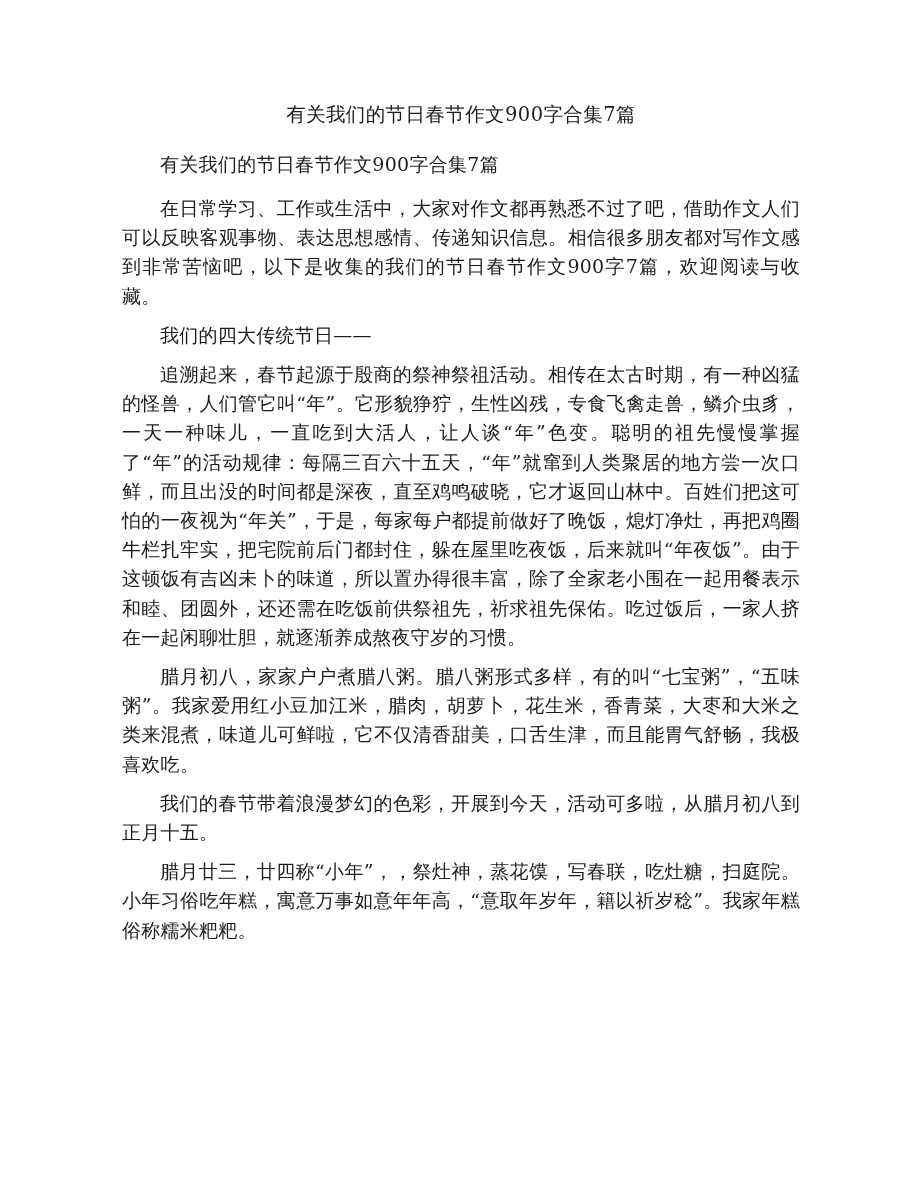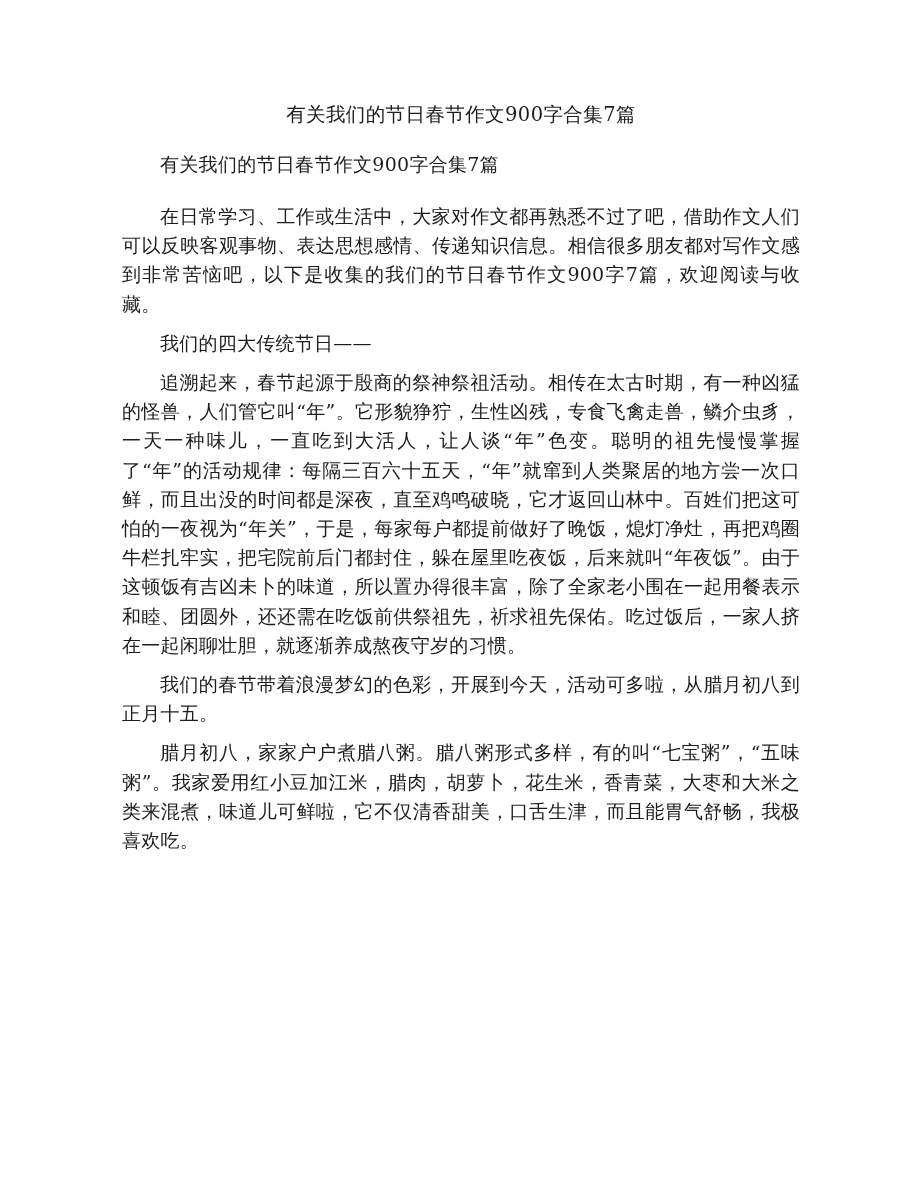--- a/index.html
+++ b/index.html
@@ -58,21 +58,21 @@
     line-height: 29.2px;
     letter-spacing: 0.25px;
     margin: 0;
     text-indent: 2em;
     text-align: justify;
     text-justify: inter-character;
     color: #1c1c1c;
     white-space: pre-wrap;
   }
 
-  .para.gap-lg { margin-top: 23px; }
+  .para.gap-lg { margin-top: 15px; }
   .para.gap-md { margin-top: 10px; }
 
   
   .para.hard-wrap { text-align: left; }
   .para.hard-wrap .cont { display: block; text-indent: 0; text-align: justify; }
 </style>
 </head>
 <body>
 
 <div class="page">
@@ -81,19 +81,20 @@
     <h1 class="doc-title">有关我们的节日春节作文900字合集7篇</h1>
 
     <p class="doc-subtitle">有关我们的节日春节作文900字合集7篇</p>
 
     <p class="para gap-lg">在日常学习、工作或生活中，大家对作文都再熟悉不过了吧，借助作文人们可以反映客观事物、表达思想感情、传递知识信息。相信很多朋友都对写作文感到非常苦恼吧，以下是收集的我们的节日春节作文900字7篇，欢迎阅读与收藏。</p>
 
     <p class="para gap-md hard-wrap"><span>我们的四大传统节日——</span></p>
 
     <p class="para gap-md">追溯起来，春节起源于殷商的祭神祭祖活动。相传在太古时期，有一种凶猛的怪兽，人们管它叫“年”。它形貌狰狞，生性凶残，专食飞禽走兽，鳞介虫豸，一天一种味儿，一直吃到大活人，让人谈“年”色变。聪明的祖先慢慢掌握了“年”的活动规律：每隔三百六十五天，“年”就窜到人类聚居的地方尝一次口鲜，而且出没的时间都是深夜，直至鸡鸣破晓，它才返回山林中。百姓们把这可怕的一夜视为“年关”，于是，每家每户都提前做好了晚饭，熄灯净灶，再把鸡圈牛栏扎牢实，把宅院前后门都封住，躲在屋里吃夜饭，后来就叫“年夜饭”。由于这顿饭有吉凶未卜的味道，所以置办得很丰富，除了全家老小围在一起用餐表示和睦、团圆外，还还需在吃饭前供祭祖先，祈求祖先保佑。吃过饭后，一家人挤在一起闲聊壮胆，就逐渐养成熬夜守岁的习惯。</p>
 
+    <p class="para gap-md">腊月初八，家家户户煮腊八粥。腊八粥形式多样，有的叫“七宝粥”，“五味粥”。我家爱用红小豆加江米，腊肉，胡萝卜，花生米，香青菜，大枣和大米之类来混煮，味道儿可鲜啦，它不仅清香甜美，口舌生津，而且能胃气舒畅，我极喜欢吃。</p>
+
     <p class="para gap-md">我们的春节带着浪漫梦幻的色彩，开展到今天，活动可多啦，从腊月初八到正月十五。</p>
 
-    <p class="para gap-md">腊月初八，家家户户煮腊八粥。腊八粥形式多样，有的叫“七宝粥”，“五味粥”。我家爱用红小豆加江米，腊肉，胡萝卜，花生米，香青菜，大枣和大米之类来混煮，味道儿可鲜啦，它不仅清香甜美，口舌生津，而且能胃气舒畅，我极喜欢吃。</p>
-
+    <p class="para gap-md">腊月廿三，廿四称“小年”，，祭灶神，蒸花馍，写春联，吃灶糖，扫庭院。小年习俗吃年糕，寓意万事如意年年高，“意取年岁年，籍以祈岁稔”。我家年糕俗称糯米粑粑。</p>
 
   </div>
 </div>
 
 </body></html>

